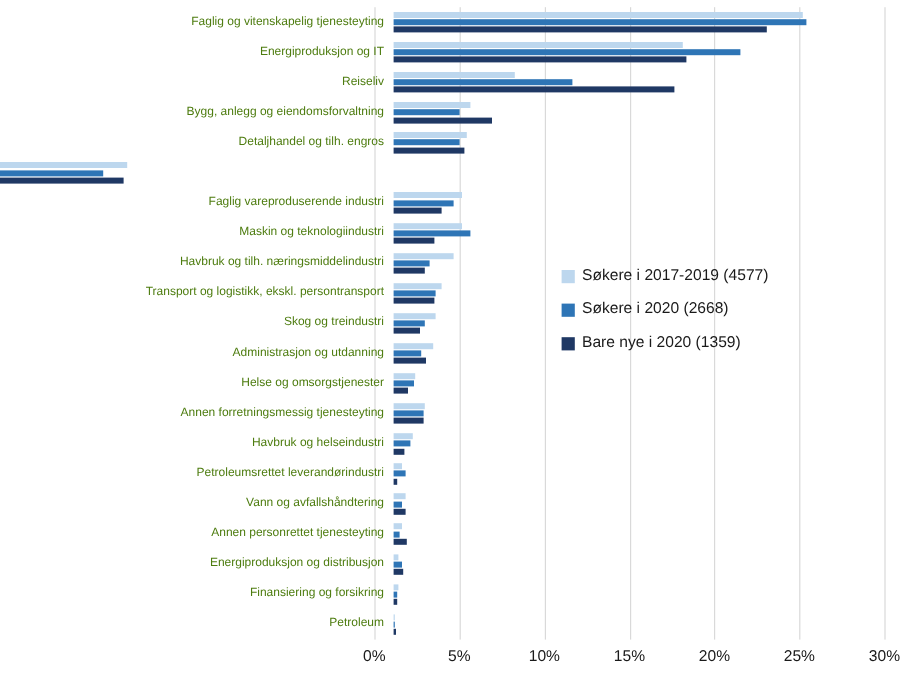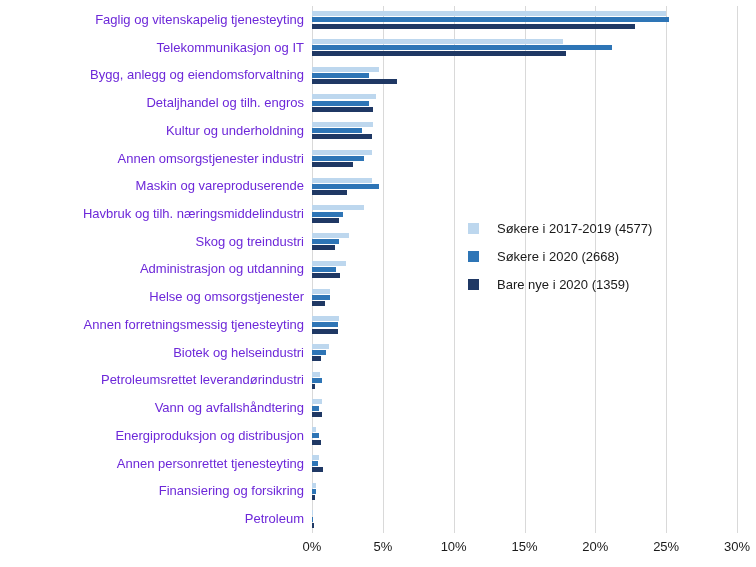--- a/index.html
+++ b/index.html
@@ -23,23 +23,24 @@
     width:737px; height:527px;
     display:flex; flex-direction:column;
   }
   .row {
     flex:1 1 0;
     display:flex; align-items:center;
   }
   .row-label {
     width:304px; padding-right:8px;
     text-align:right;
-    font-size:13px; line-height:14px;
-    color:#6d28d9;
+    font-size:10px; line-height:14px;
+    color:#4d7c0f;
     white-space:nowrap;
+    padding-left:16px;
   }
   .bars {
     flex:1 1 0; align-self:stretch;
     display:flex; flex-direction:column;
     justify-content:center;
     position:relative;
   }
   .bar { height:5px; margin:0.6px 0; }
   .xticks {
     position:absolute; left:312px; top:539px;
@@ -49,21 +50,21 @@
     position:absolute; top:0;
     transform:translateX(-50%);
     font-size:13px; color:#1a1a1a;
     white-space:nowrap;
   }
   .legend {
     position:absolute; left:468px; top:221px;
     display:flex; flex-direction:column; gap:13px;
     background:transparent;
   }
-  .legend-item { display:flex; align-items:center; gap:18px; }
+  .legend-item { display:flex; align-items:flex-end; gap:6px; }
   .swatch { width:11px; height:11px; flex:0 0 auto; }
   .legend-label { font-size:13px; color:#1a1a1a; white-space:nowrap; }
 </style>
 </head>
 <body>
 
 <div class="chart">
   <div class="plot" id="plot">
       <div class="gridline" style="left: 0%;"></div>
       <div class="gridline" style="left: 16.6667%;"></div>
@@ -76,76 +77,91 @@
   <div class="rows" id="rows">
       <div class="row">
         <div class="row-label">Faglig og vitenskapelig tjenesteyting</div>
         <div class="bars">
           <div class="bar" style="background: rgb(189, 215, 238); width: 83.3333%;"></div>
           <div class="bar" style="background: rgb(46, 117, 182); width: 84%;"></div>
           <div class="bar" style="background: rgb(31, 56, 100); width: 76%;"></div>
         </div>
       </div>
       <div class="row">
-        <div class="row-label">Telekommunikasjon og IT</div>
+        <div class="row-label">Energiproduksjon og IT</div>
         <div class="bars">
           <div class="bar" style="background: rgb(189, 215, 238); width: 59%;"></div>
           <div class="bar" style="background: rgb(46, 117, 182); width: 70.6667%;"></div>
           <div class="bar" style="background: rgb(31, 56, 100); width: 59.6667%;"></div>
         </div>
       </div>
       <div class="row">
+        <div class="row-label">Reiseliv</div>
+        <div class="bars">
+          <div class="bar" style="background: rgb(189, 215, 238); width: 24.6667%;"></div>
+          <div class="bar" style="background: rgb(46, 117, 182); width: 36.3333%;"></div>
+          <div class="bar" style="background: rgb(31, 56, 100); width: 57.3333%;"></div>
+        </div>
+      </div>
+      <div class="row">
         <div class="row-label">Bygg, anlegg og eiendomsforvaltning</div>
         <div class="bars">
           <div class="bar" style="background: rgb(189, 215, 238); width: 15.6667%;"></div>
           <div class="bar" style="background: rgb(46, 117, 182); width: 13.3333%;"></div>
           <div class="bar" style="background: rgb(31, 56, 100); width: 20%;"></div>
         </div>
       </div>
       <div class="row">
         <div class="row-label">Detaljhandel og tilh. engros</div>
         <div class="bars">
           <div class="bar" style="background: rgb(189, 215, 238); width: 15%;"></div>
           <div class="bar" style="background: rgb(46, 117, 182); width: 13.3333%;"></div>
           <div class="bar" style="background: rgb(31, 56, 100); width: 14.3333%;"></div>
         </div>
       </div>
       <div class="row">
-        <div class="row-label">Kultur og underholdning</div>
         <div class="bars">
           <div class="bar" style="background: rgb(189, 215, 238); width: 14.3333%;"></div>
           <div class="bar" style="background: rgb(46, 117, 182); width: 11.6667%;"></div>
           <div class="bar" style="background: rgb(31, 56, 100); width: 14%;"></div>
         </div>
       </div>
       <div class="row">
-        <div class="row-label">Annen omsorgstjenester industri</div>
+        <div class="row-label">Faglig vareproduserende industri</div>
         <div class="bars">
           <div class="bar" style="background: rgb(189, 215, 238); width: 14%;"></div>
           <div class="bar" style="background: rgb(46, 117, 182); width: 12.3333%;"></div>
           <div class="bar" style="background: rgb(31, 56, 100); width: 9.66667%;"></div>
         </div>
       </div>
       <div class="row">
-        <div class="row-label">Maskin og vareproduserende</div>
+        <div class="row-label">Maskin og teknologiindustri</div>
         <div class="bars">
           <div class="bar" style="background: rgb(189, 215, 238); width: 14%;"></div>
           <div class="bar" style="background: rgb(46, 117, 182); width: 15.6667%;"></div>
           <div class="bar" style="background: rgb(31, 56, 100); width: 8.33333%;"></div>
         </div>
       </div>
       <div class="row">
         <div class="row-label">Havbruk og tilh. næringsmiddelindustri</div>
         <div class="bars">
           <div class="bar" style="background: rgb(189, 215, 238); width: 12.3333%;"></div>
           <div class="bar" style="background: rgb(46, 117, 182); width: 7.33333%;"></div>
           <div class="bar" style="background: rgb(31, 56, 100); width: 6.33333%;"></div>
         </div>
       </div>
       <div class="row">
+        <div class="row-label">Transport og logistikk, ekskl. persontransport</div>
+        <div class="bars">
+          <div class="bar" style="background: rgb(189, 215, 238); width: 9.66667%;"></div>
+          <div class="bar" style="background: rgb(46, 117, 182); width: 8.66667%;"></div>
+          <div class="bar" style="background: rgb(31, 56, 100); width: 8.33333%;"></div>
+        </div>
+      </div>
+      <div class="row">
         <div class="row-label">Skog og treindustri</div>
         <div class="bars">
           <div class="bar" style="background: rgb(189, 215, 238); width: 8.66667%;"></div>
           <div class="bar" style="background: rgb(46, 117, 182); width: 6.33333%;"></div>
           <div class="bar" style="background: rgb(31, 56, 100); width: 5.33333%;"></div>
         </div>
       </div>
       <div class="row">
         <div class="row-label">Administrasjon og utdanning</div>
         <div class="bars">
@@ -164,21 +180,21 @@
       </div>
       <div class="row">
         <div class="row-label">Annen forretningsmessig tjenesteyting</div>
         <div class="bars">
           <div class="bar" style="background: rgb(189, 215, 238); width: 6.33333%;"></div>
           <div class="bar" style="background: rgb(46, 117, 182); width: 6%;"></div>
           <div class="bar" style="background: rgb(31, 56, 100); width: 6%;"></div>
         </div>
       </div>
       <div class="row">
-        <div class="row-label">Biotek og helseindustri</div>
+        <div class="row-label">Havbruk og helseindustri</div>
         <div class="bars">
           <div class="bar" style="background: rgb(189, 215, 238); width: 4%;"></div>
           <div class="bar" style="background: rgb(46, 117, 182); width: 3.33333%;"></div>
           <div class="bar" style="background: rgb(31, 56, 100); width: 2.16667%;"></div>
         </div>
       </div>
       <div class="row">
         <div class="row-label">Petroleumsrettet leverandørindustri</div>
         <div class="bars">
           <div class="bar" style="background: rgb(189, 215, 238); width: 1.83333%;"></div>
@@ -188,33 +204,33 @@
       </div>
       <div class="row">
         <div class="row-label">Vann og avfallshåndtering</div>
         <div class="bars">
           <div class="bar" style="background: rgb(189, 215, 238); width: 2.33333%;"></div>
           <div class="bar" style="background: rgb(46, 117, 182); width: 1.66667%;"></div>
           <div class="bar" style="background: rgb(31, 56, 100); width: 2.33333%;"></div>
         </div>
       </div>
       <div class="row">
+        <div class="row-label">Annen personrettet tjenesteyting</div>
+        <div class="bars">
+          <div class="bar" style="background: rgb(189, 215, 238); width: 1.66667%;"></div>
+          <div class="bar" style="background: rgb(46, 117, 182); width: 1.33333%;"></div>
+          <div class="bar" style="background: rgb(31, 56, 100); width: 2.66667%;"></div>
+        </div>
+      </div>
+      <div class="row">
         <div class="row-label">Energiproduksjon og distribusjon</div>
         <div class="bars">
           <div class="bar" style="background: rgb(189, 215, 238); width: 1%;"></div>
           <div class="bar" style="background: rgb(46, 117, 182); width: 1.66667%;"></div>
           <div class="bar" style="background: rgb(31, 56, 100); width: 2%;"></div>
-        </div>
-      </div>
-      <div class="row">
-        <div class="row-label">Annen personrettet tjenesteyting</div>
-        <div class="bars">
-          <div class="bar" style="background: rgb(189, 215, 238); width: 1.66667%;"></div>
-          <div class="bar" style="background: rgb(46, 117, 182); width: 1.33333%;"></div>
-          <div class="bar" style="background: rgb(31, 56, 100); width: 2.66667%;"></div>
         </div>
       </div>
       <div class="row">
         <div class="row-label">Finansiering og forsikring</div>
         <div class="bars">
           <div class="bar" style="background: rgb(189, 215, 238); width: 1%;"></div>
           <div class="bar" style="background: rgb(46, 117, 182); width: 0.833333%;"></div>
           <div class="bar" style="background: rgb(31, 56, 100); width: 0.666667%;"></div>
         </div>
       </div>

